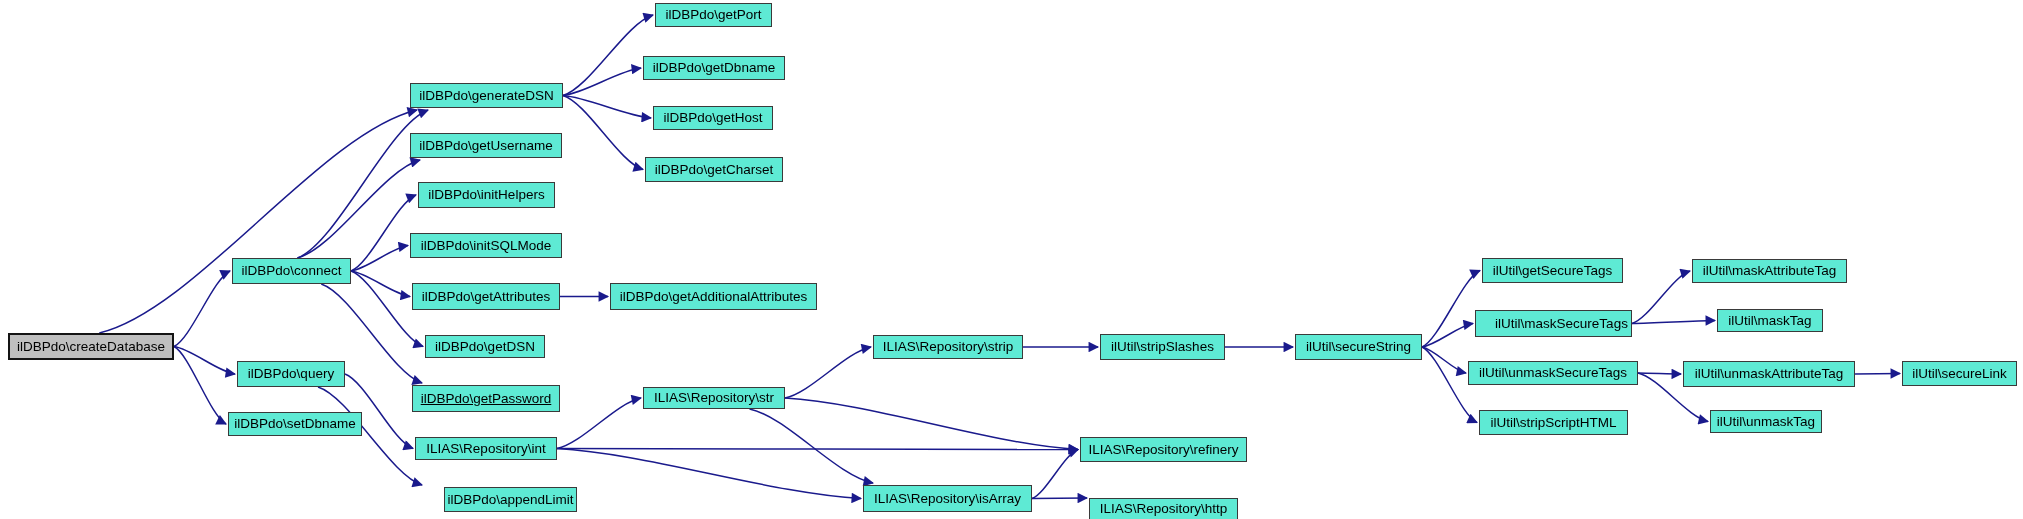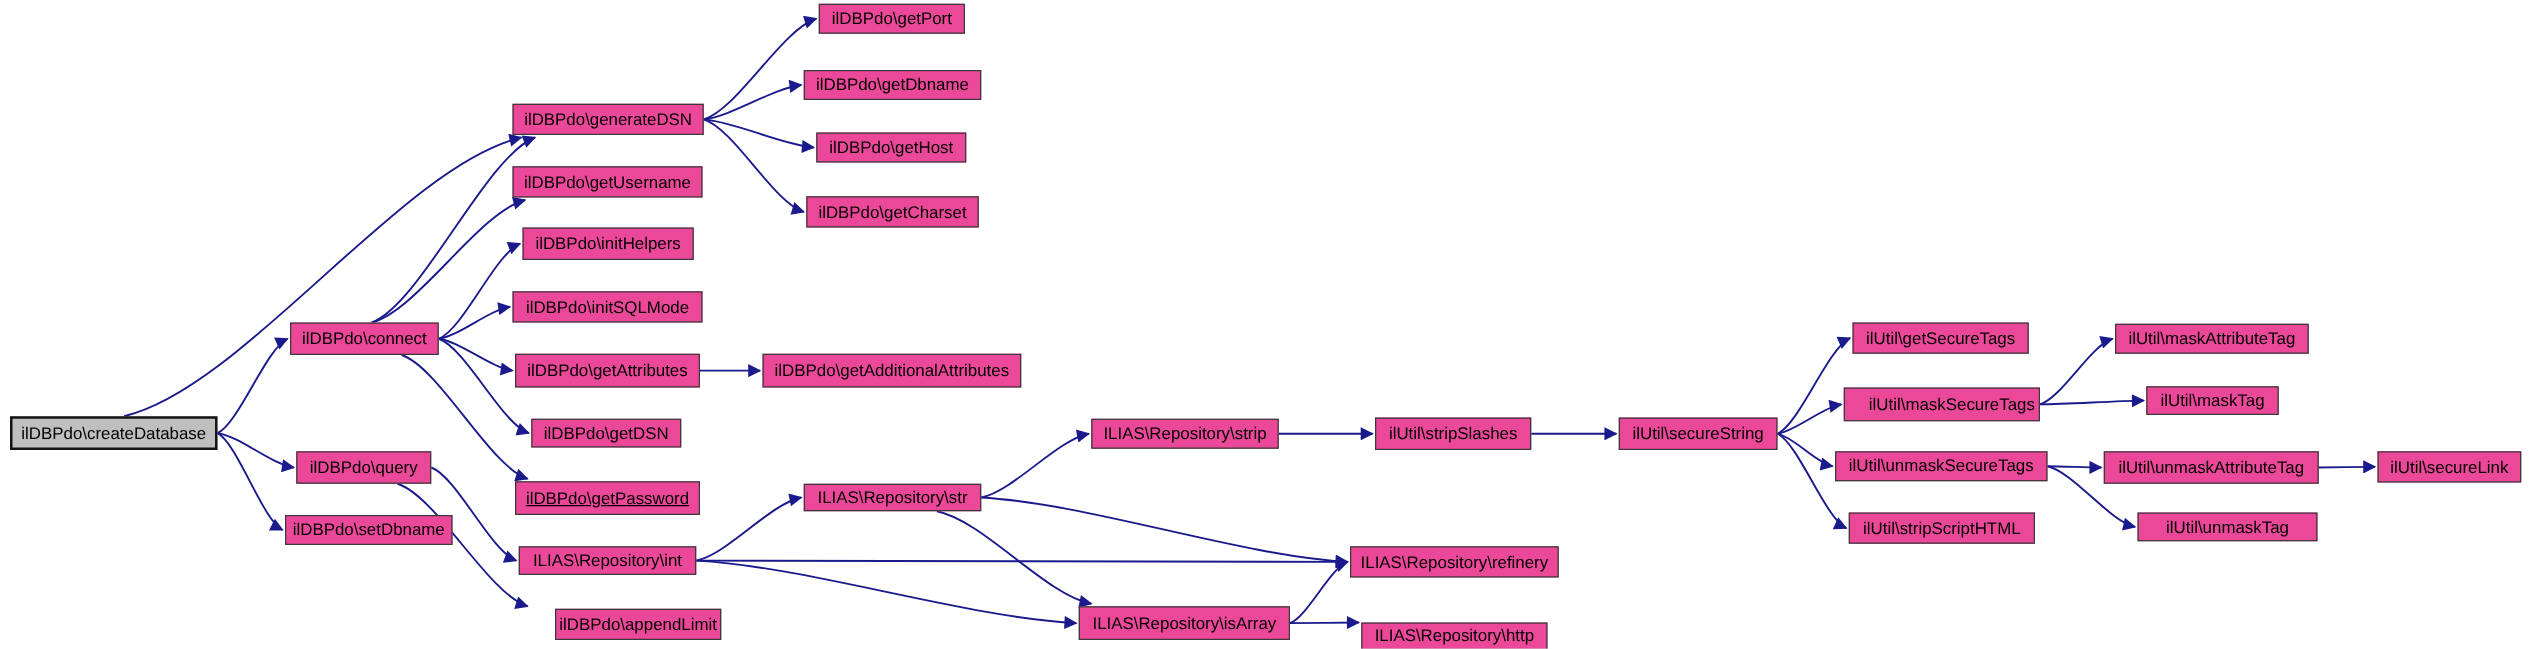--- a/index.html
+++ b/index.html
@@ -12,21 +12,21 @@
     overflow: hidden;
   }
   #edges {
     position: absolute;
     left: 0; top: 0;
     width: 2023px; height: 519px;
   }
   .node {
     position: absolute;
     box-sizing: border-box;
-    background: #ec4899;
+    background: #5eead4;
     border: 1.4px solid #3a3a3a;
     color: #000000;
     font-size: 13.5px;
     line-height: 1;
     display: flex;
     align-items: center;
     justify-content: center;
     white-space: nowrap;
     cursor: pointer;
   }
@@ -111,16 +111,16 @@
       <div class="node" style="left: 1089px; top: 498px; width: 149px; height: 22px;">ILIAS\Repository\http</div>
       <div class="node" style="left: 1100px; top: 334px; width: 125px; height: 26px;">ilUtil\stripSlashes</div>
       <div class="node" style="left: 1295px; top: 334px; width: 127px; height: 26px; text-align: center;">ilUtil\secureString</div>
       <div class="node" style="left: 1482px; top: 258px; width: 141px; height: 25px;">ilUtil\getSecureTags</div>
       <div class="node" style="left: 1475px; top: 310px; width: 157px; height: 27px; padding-left: 16px;">ilUtil\maskSecureTags</div>
       <div class="node" style="left: 1468px; top: 361px; width: 170px; height: 24px;">ilUtil\unmaskSecureTags</div>
       <div class="node" style="left: 1479px; top: 410px; width: 149px; height: 25px;">ilUtil\stripScriptHTML</div>
       <div class="node" style="left: 1692px; top: 259px; width: 155px; height: 24px;">ilUtil\maskAttributeTag</div>
       <div class="node" style="left: 1717px; top: 309px; width: 106px; height: 23px;">ilUtil\maskTag</div>
       <div class="node" style="left: 1683px; top: 361px; width: 172px; height: 26px;">ilUtil\unmaskAttributeTag</div>
-      <div class="node" style="left: 1710px; top: 410px; width: 144px; height: 23px;">ilUtil\unmaskTag</div>
+      <div class="node" style="left: 1710px; top: 410px; width: 112px; height: 23px;">ilUtil\unmaskTag</div>
       <div class="node" style="left: 1902px; top: 361px; width: 115px; height: 25px;">ilUtil\secureLink</div>
     </div>
 </div>
 
 </body></html>

